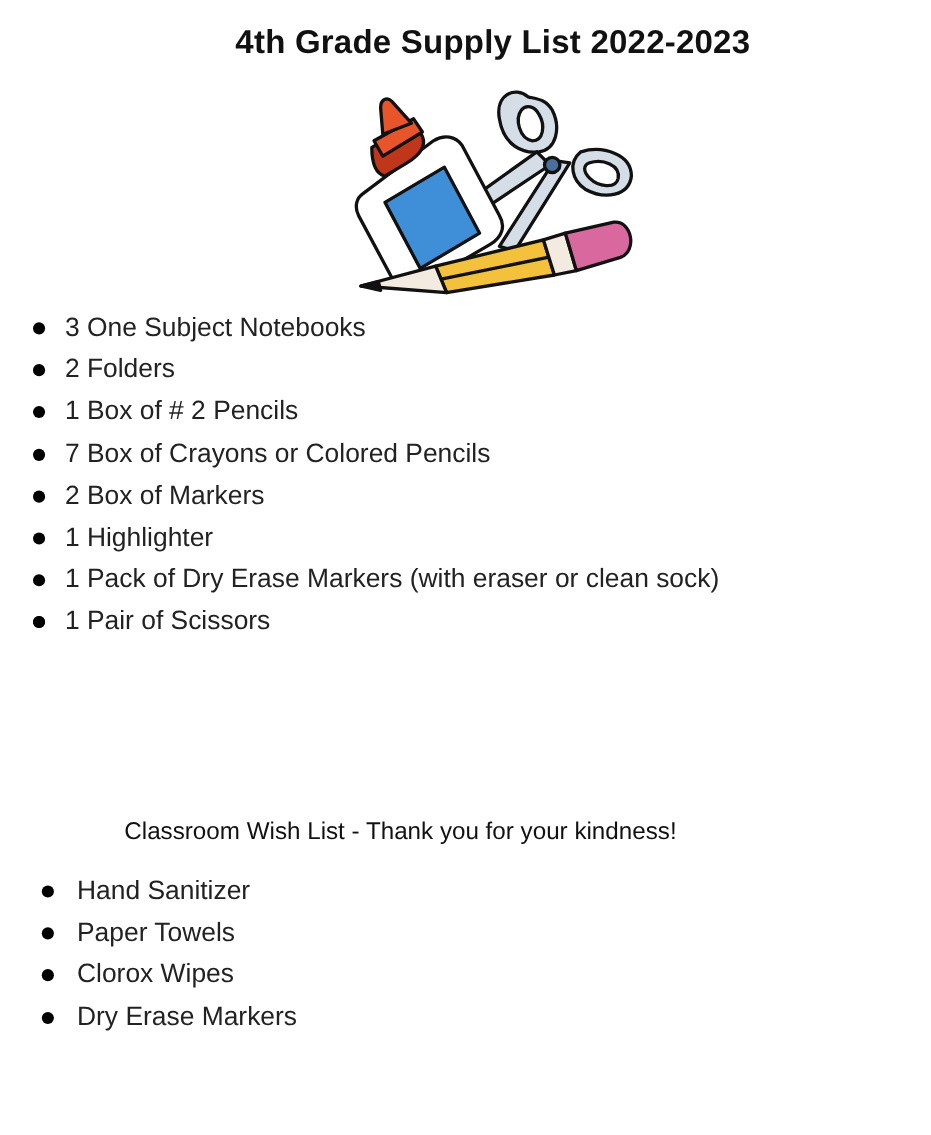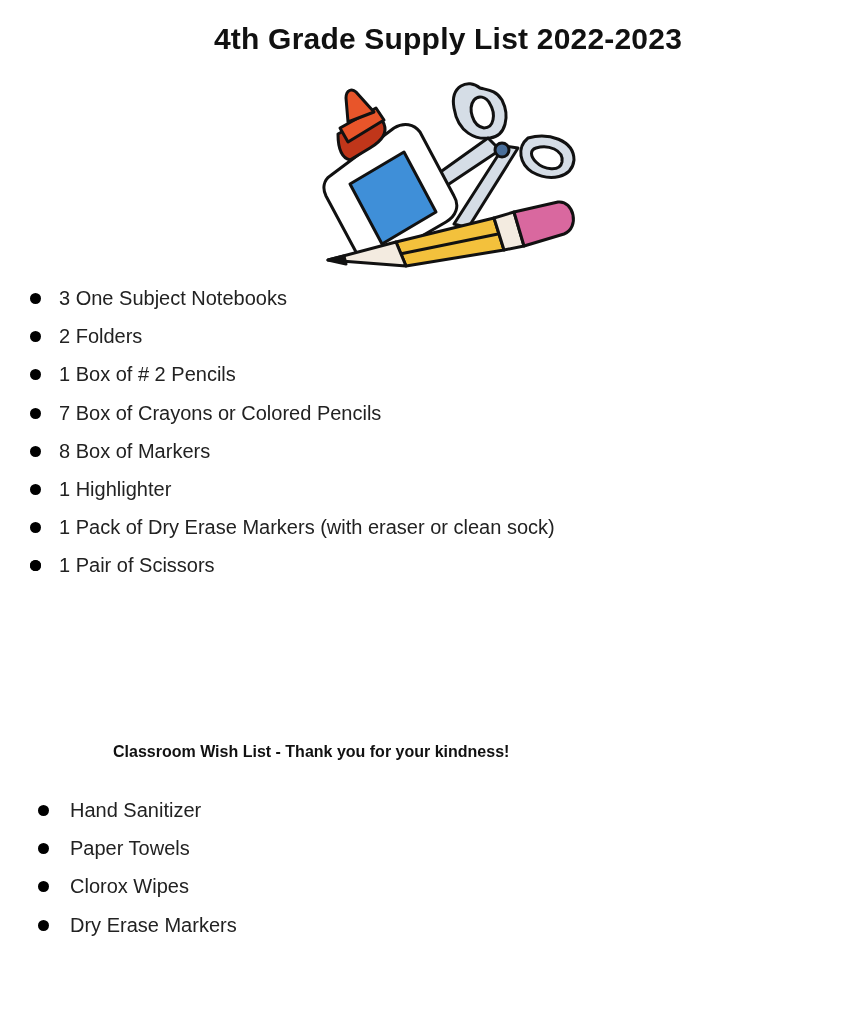--- a/index.html
+++ b/index.html
@@ -2,26 +2,26 @@
 <html><head>
 <meta charset="utf-8">
 <style>
   html, body { margin:0; padding:0; background:#ffffff; }
   body { width:846px; height:1032px; position:relative; overflow:hidden;
          font-family:"Liberation Sans", "DejaVu Sans", sans-serif; color:#1a1a1a; }
   .title { position:absolute; left:0; top:22px; width:896px; text-align:center;
            font-size:30px; font-weight:bold; letter-spacing:0.2px; color:#111; }
   .clipart { position:absolute; left:318px; top:78px; width:272px; height:192px; }
   ul.list { list-style:none; margin:0; padding:0; position:absolute; }
-  ul.list li { position:relative; font-size:20px; line-height:38.2px; white-space:nowrap; color:#222; }
+  ul.list li { position:relative; font-size:24px; line-height:38.2px; white-space:nowrap; color:#222; }
   ul.list li .dot { position:absolute; width:11px; height:11px; border-radius:50%; background:#000; top:14px; }
   #supplies { left:30px; top:279px; }
   #supplies li { padding-left:29px; }
   #supplies li .dot { left:0; }
-  .wish-heading { position:absolute; left:113px; top:743px; font-size:16px; font-weight:bold; color:#111; white-space:nowrap; }
+  .wish-heading { position:absolute; left:113px; top:743px; font-size:22px; font-weight:normal; color:#111; white-space:nowrap; }
   #wish { left:38px; top:791px; }
   #wish li { padding-left:32px; }
   #wish li .dot { left:0; }
 </style>
 </head>
 <body>
 
 <div class="title">4th Grade Supply List 2022-2023</div>
 
 <svg class="clipart" viewBox="0 0 272 192" xmlns="http://www.w3.org/2000/svg">
@@ -54,21 +54,21 @@
       <path d="M196 134 L240 124 C256 122 262 150 246 156 L206 168 Z" fill="#d9689f"></path>
     </g>
   </g>
 </svg>
 
 <ul class="list" id="supplies">
   <li><span class="dot"></span><span>3 One Subject Notebooks</span></li>
   <li><span class="dot"></span><span>2 Folders</span></li>
   <li><span class="dot"></span><span>1 Box of # 2 Pencils</span></li>
   <li><span class="dot"></span><span>7 Box of Crayons or Colored Pencils</span></li>
-  <li><span class="dot"></span><span>8 Box of Markers</span></li>
+  <li><span class="dot"></span><span>2 Box of Markers</span></li>
   <li><span class="dot"></span><span>1 Highlighter</span></li>
   <li><span class="dot"></span><span>1 Pack of Dry Erase Markers (with eraser or clean sock)</span></li>
   <li><span class="dot"></span></li>
   <li><span class="dot"></span><span>1 Pair of Scissors</span></li>
 </ul>
 
 <div class="wish-heading">Classroom Wish List - Thank you for your kindness!</div>
 
 <ul class="list" id="wish">
   <li><span class="dot"></span><span>Hand Sanitizer</span></li>

